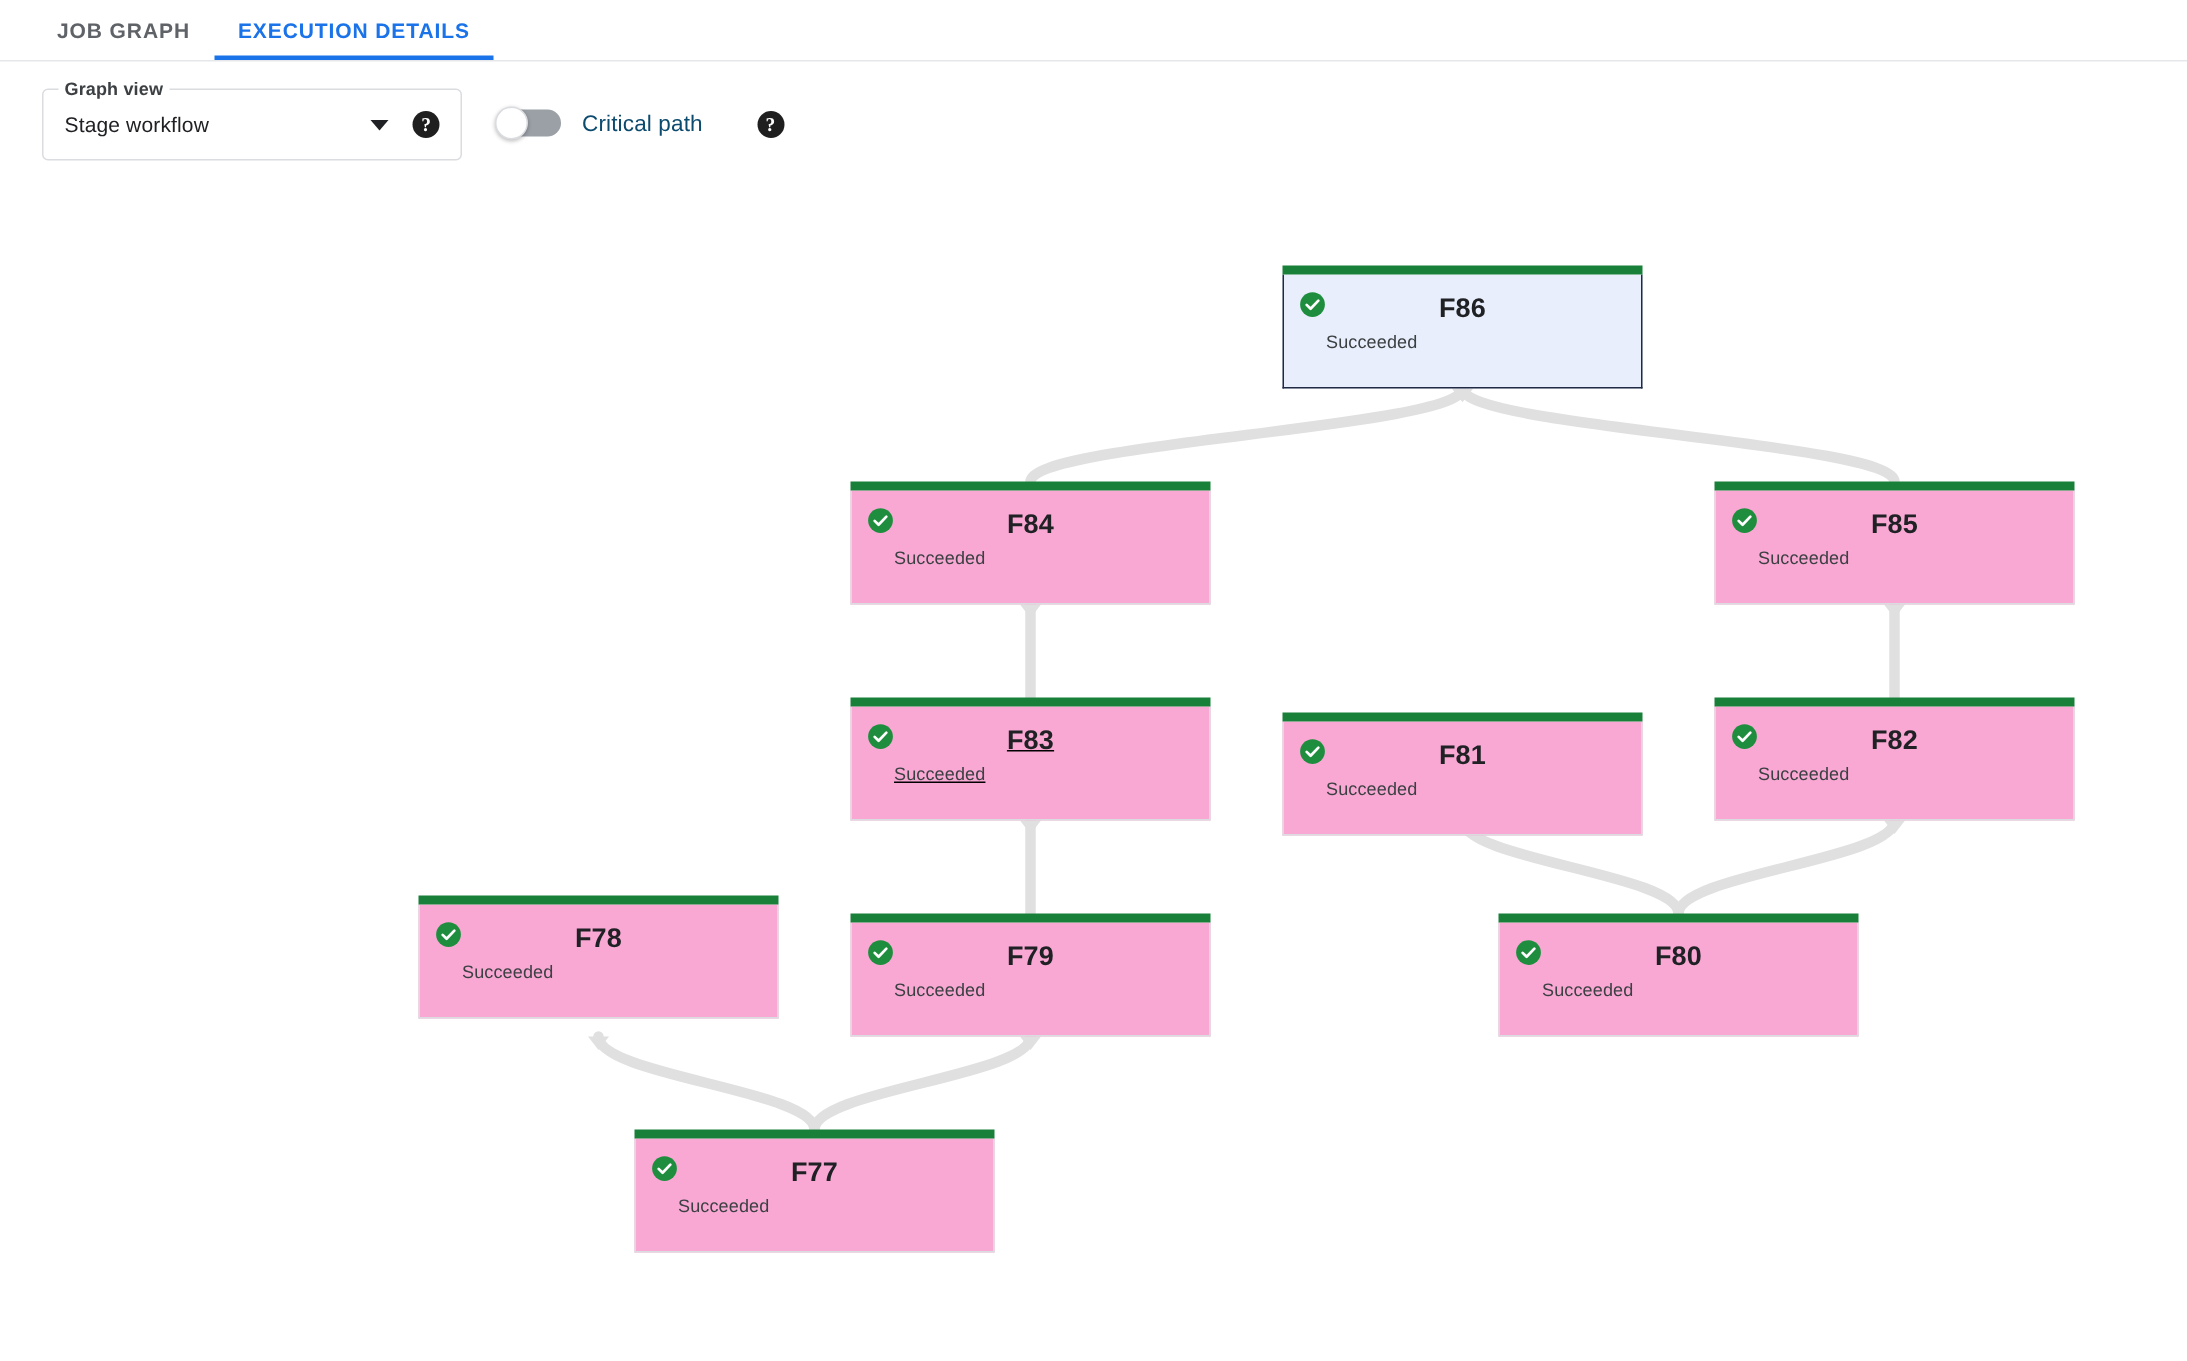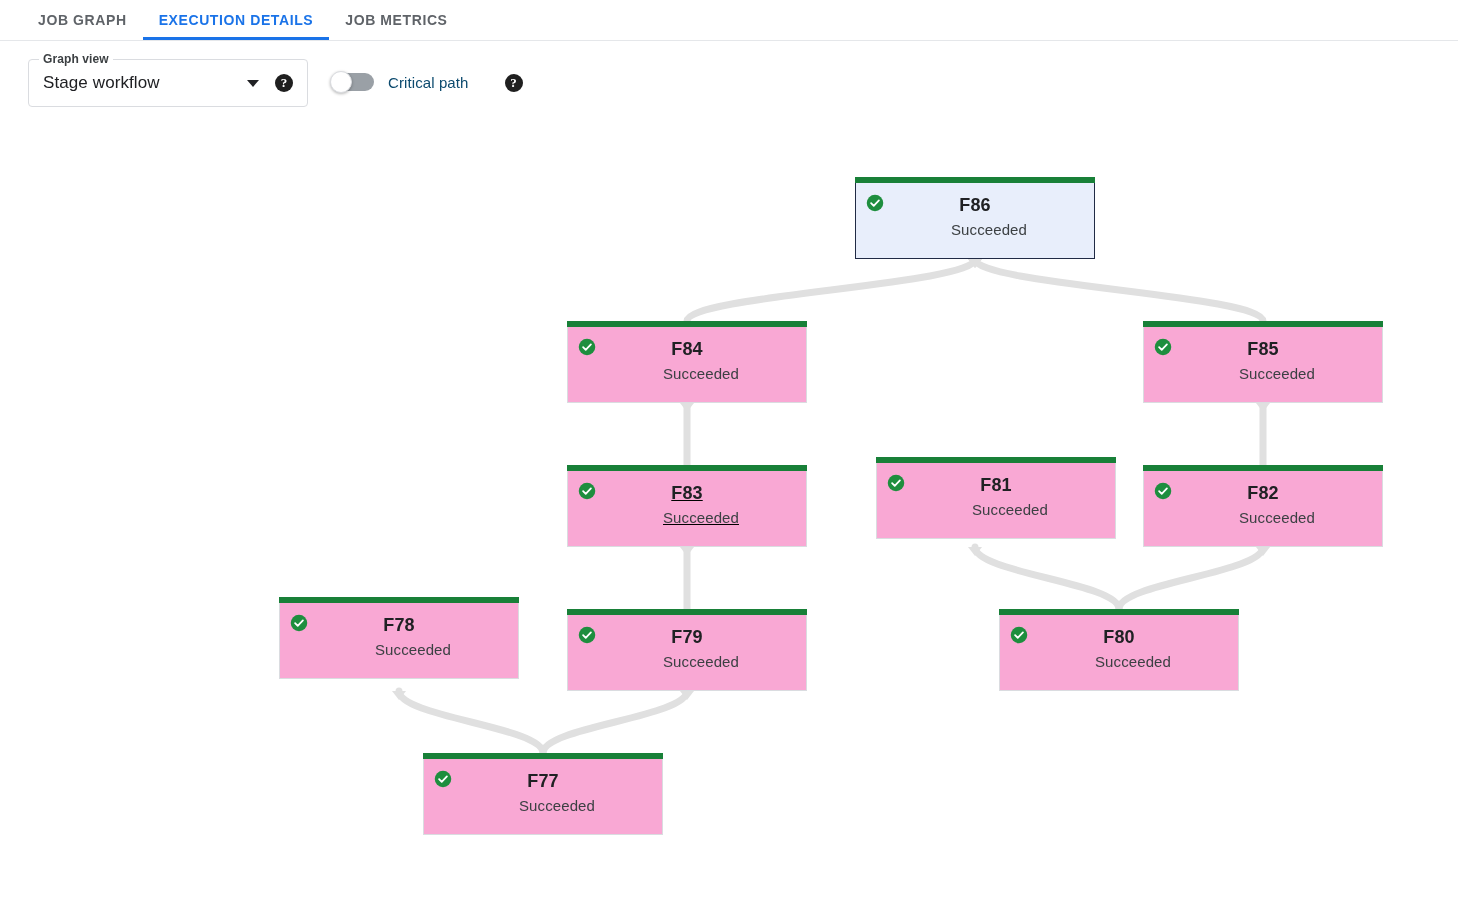--- a/index.html
+++ b/index.html
@@ -69,21 +69,21 @@
     top: -8px; left: 10px;
     background: #fff;
     padding: 0 4px;
     font-size: 12px;
     color: #3c4043;
     font-weight: 600;
     letter-spacing: .1px;
   }
   .select-value {
     flex: 1;
-    font-size: 17px;
+    font-size: 14px;
     color: #202124;
     letter-spacing: .1px;
   }
   .caret {
     width: 0; height: 0;
     border-left: 6px solid transparent;
     border-right: 6px solid transparent;
     border-top: 7px solid #202124;
     margin-right: 16px;
     flex: none;
@@ -181,40 +181,37 @@
   }
   .node-title {
     text-align: center;
     font-size: 18px;
     font-weight: 700;
     color: #202124;
     margin-top: 12px;
     letter-spacing: .15px;
   }
   .node-status {
-    text-align: center;
-    font-size: 15px;
+    text-align: left;
+    font-size: 12px;
     color: #3c4043;
     margin-top: 5px;
     letter-spacing: .1px;
     padding-left: 28px;
   }
 </style>
 </head>
 <body>
 
 <div class="tabbar">
   <div class="tab">
     <span>JOB GRAPH</span>
   </div>
   <div class="tab active">
     <span>EXECUTION DETAILS</span>
-  </div>
-  <div class="tab">
-    <span>JOB METRICS</span>
   </div>
 </div>
 
 <div class="toolbar">
 
   <div class="select-outline">
     <span class="select-legend">Graph view</span>
     <span class="select-value">Stage workflow</span>
     <span class="caret"></span>
     <span class="help-icon">?</span>
@@ -282,21 +279,21 @@
       </div>
       <div class="node" style="left: 567px; top: 350px; text-decoration: underline;">
         <div class="node-bar"></div>
         <div class="node-check"><svg width="18" height="18" viewBox="0 0 24 24">
             <circle cx="12" cy="12" r="11" fill="#1e8e3e"></circle>
             <path d="M6.8 12.3 L10.3 15.8 L17.2 8.6" fill="none" stroke="#fff" stroke-width="2.4" stroke-linecap="round" stroke-linejoin="round"></path>
           </svg></div>
         <div class="node-title">F83</div>
         <div class="node-status">Succeeded</div>
       </div>
-      <div class="node" style="left: 855px; top: 342px; margin-left: 21px;">
+      <div class="node" style="left: 855px; top: 360px;">
         <div class="node-bar"></div>
         <div class="node-check"><svg width="18" height="18" viewBox="0 0 24 24">
             <circle cx="12" cy="12" r="11" fill="#1e8e3e"></circle>
             <path d="M6.8 12.3 L10.3 15.8 L17.2 8.6" fill="none" stroke="#fff" stroke-width="2.4" stroke-linecap="round" stroke-linejoin="round"></path>
           </svg></div>
         <div class="node-title">F81</div>
         <div class="node-status">Succeeded</div>
       </div>
       <div class="node" style="left: 1143px; top: 350px;">
         <div class="node-bar"></div>

